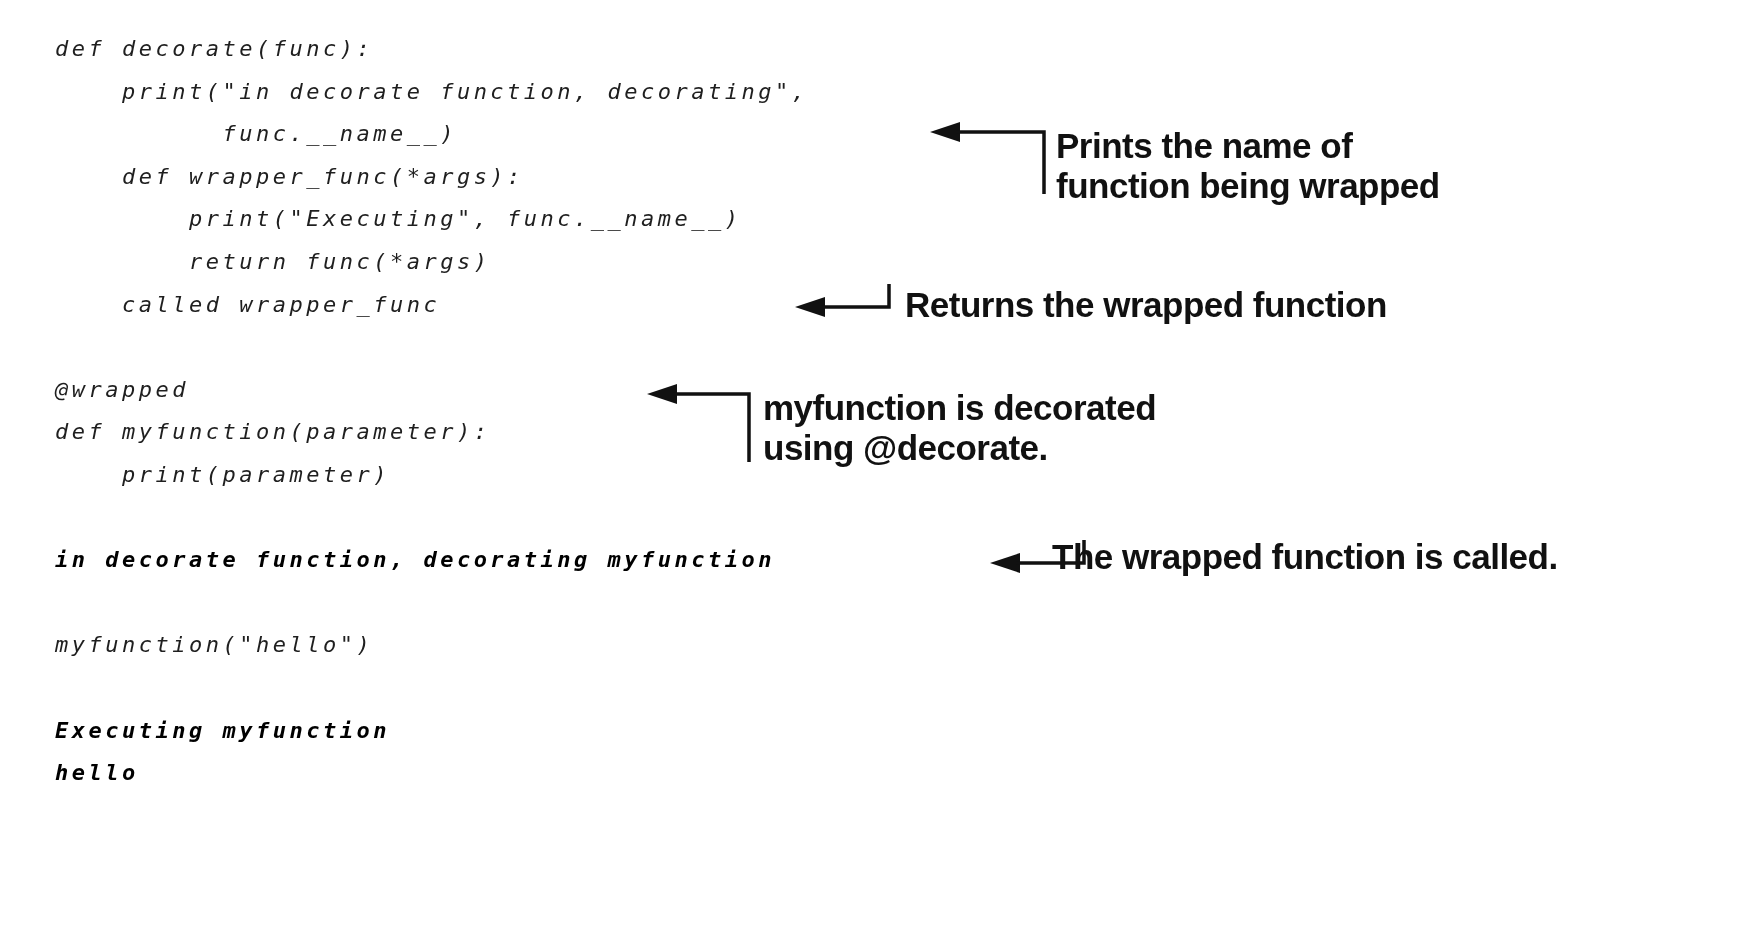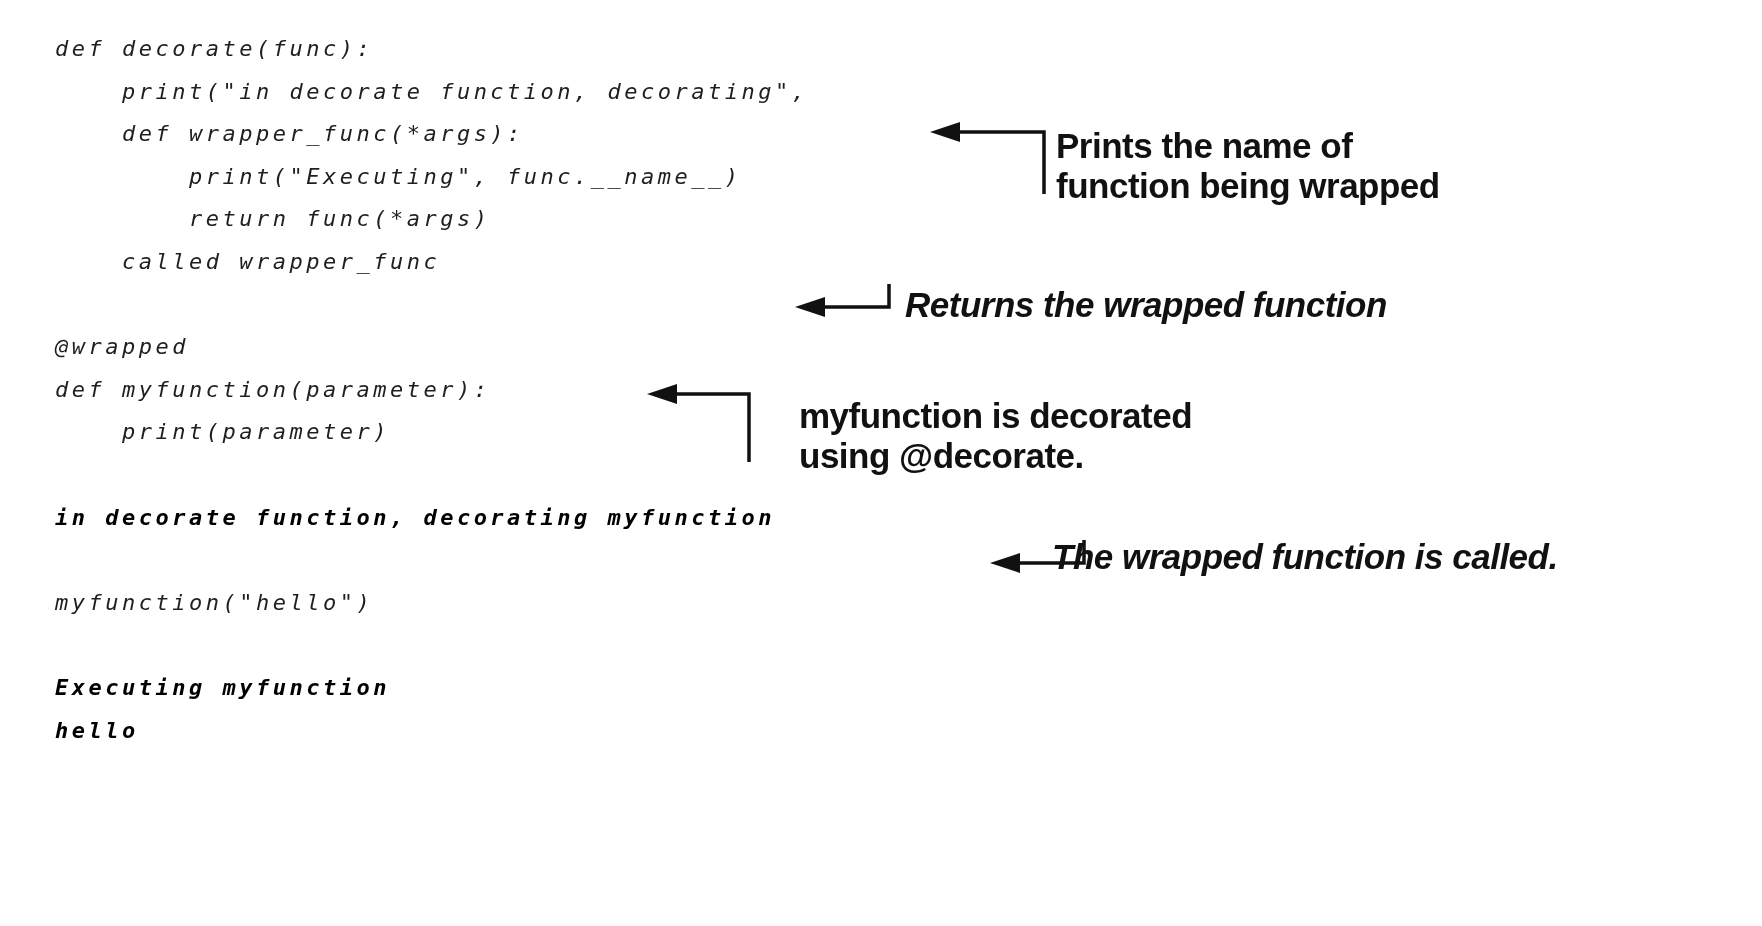--- a/index.html
+++ b/index.html
@@ -42,31 +42,31 @@
     font-family: "Liberation Sans", sans-serif;
     font-weight: bold;
     font-size: 35px;
     line-height: 40px;
     letter-spacing: -0.5px;
     color: #111111;
     white-space: nowrap;
   }
   .ann-text.single {
     line-height: 34px;
-    font-style: italic;
   }
 </style>
 </head>
 <body>
 
 <div class="figure">
 
   <div class="code">
     <div class="code-line">def decorate(func):</div>
     <div class="code-line">    print("in decorate function, decorating",</div>
+    <div class="code-line">          func.__name__)</div>
     <div class="code-line">    def wrapper_func(*args):</div>
     <div class="code-line">        print("Executing", func.__name__)</div>
     <div class="code-line">        return func(*args)</div>
     <div class="code-line">    called wrapper_func</div>
     <div class="code-line"></div>
     <div class="code-line">@wrapped</div>
     <div class="code-line">def myfunction(parameter):</div>
     <div class="code-line">    print(parameter)</div>
     <div class="code-line"></div>
     <div class="code-line bold">in decorate function, decorating myfunction</div>
@@ -96,21 +96,21 @@
     <div class="ann-text single" style="left:905px; top:288px;">
       <div>Returns the wrapped function</div>
     </div>
   </div>
 
   <div>
     <svg class="arr" style="left:645px; top:380px;" width="110" height="84">
       <path d="M2,14 L32,4 L32,24 Z" fill="#111111"></path>
       <path d="M28,14 H104 V82" fill="none" stroke="#111111" stroke-width="3.5"></path>
     </svg>
-    <div class="ann-text" style="left:763px; top:396px;margin-left:36px;">
+    <div class="ann-text" style="left:763px; top:388px;">
       <div>myfunction is decorated</div>
       <div>using @decorate.</div>
     </div>
   </div>
 
   <div>
     <svg class="arr" style="left:988px; top:537px;" width="100" height="42">
       <path d="M2,26 L32,16 L32,36 Z" fill="#111111"></path>
       <path d="M28,26 H96 V3" fill="none" stroke="#111111" stroke-width="3.5"></path>
     </svg>

